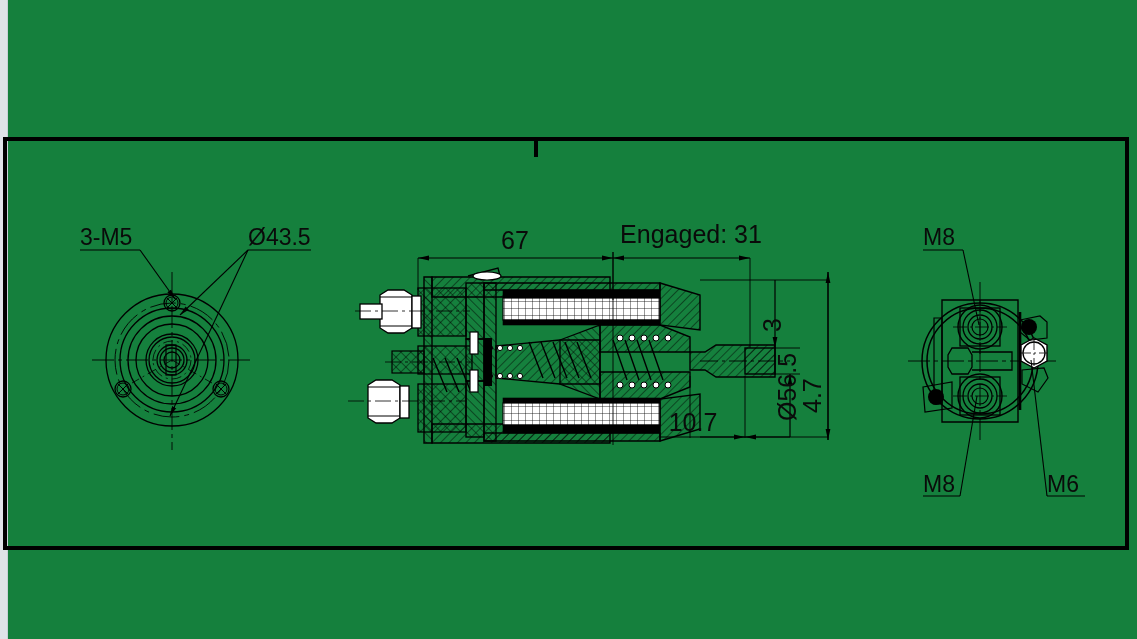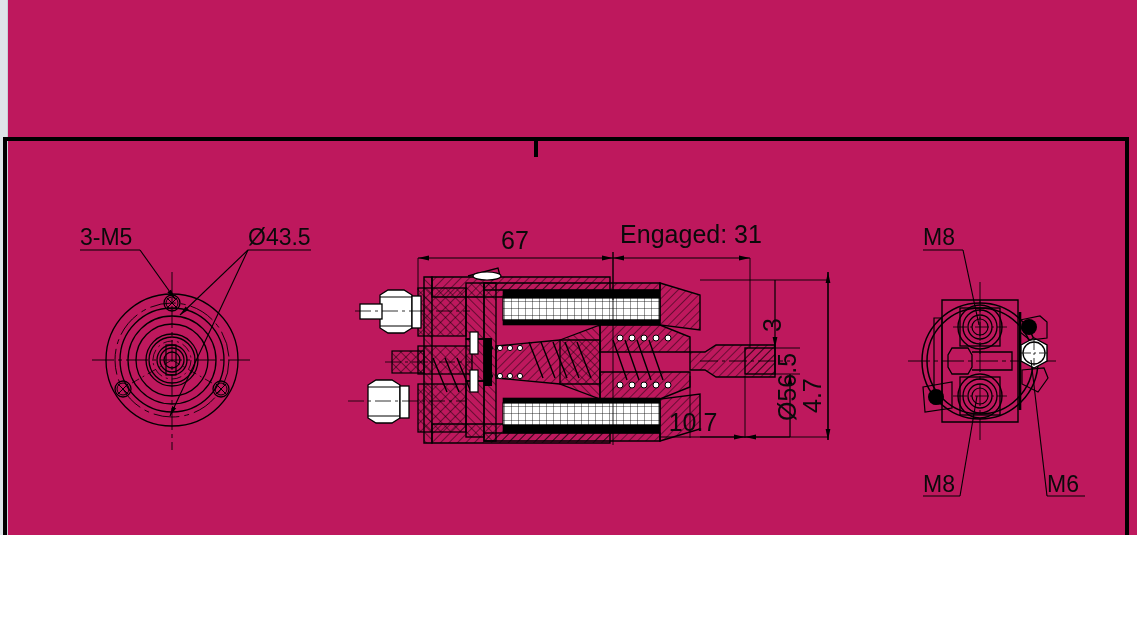--- a/index.html
+++ b/index.html
@@ -4,22 +4,22 @@
 <style>
   html, body {
     margin: 0;
     padding: 0;
     background: #ffffff;
     font-family: "Liberation Sans", sans-serif;
   }
   #page {
     position: relative;
     width: 1137px;
-    height: 535px;
-    background: #be185d;
+    height: 639px;
+    background: #15803d;
     overflow: hidden;
   }
   #scrollbar-strip {
     position: absolute;
     left: 0; top: 0;
     width: 7px; height: 639px;
     background: #dfe4e8;
     border-right: 1px solid #c9d1d8;
   }
   #drawing-svg {

